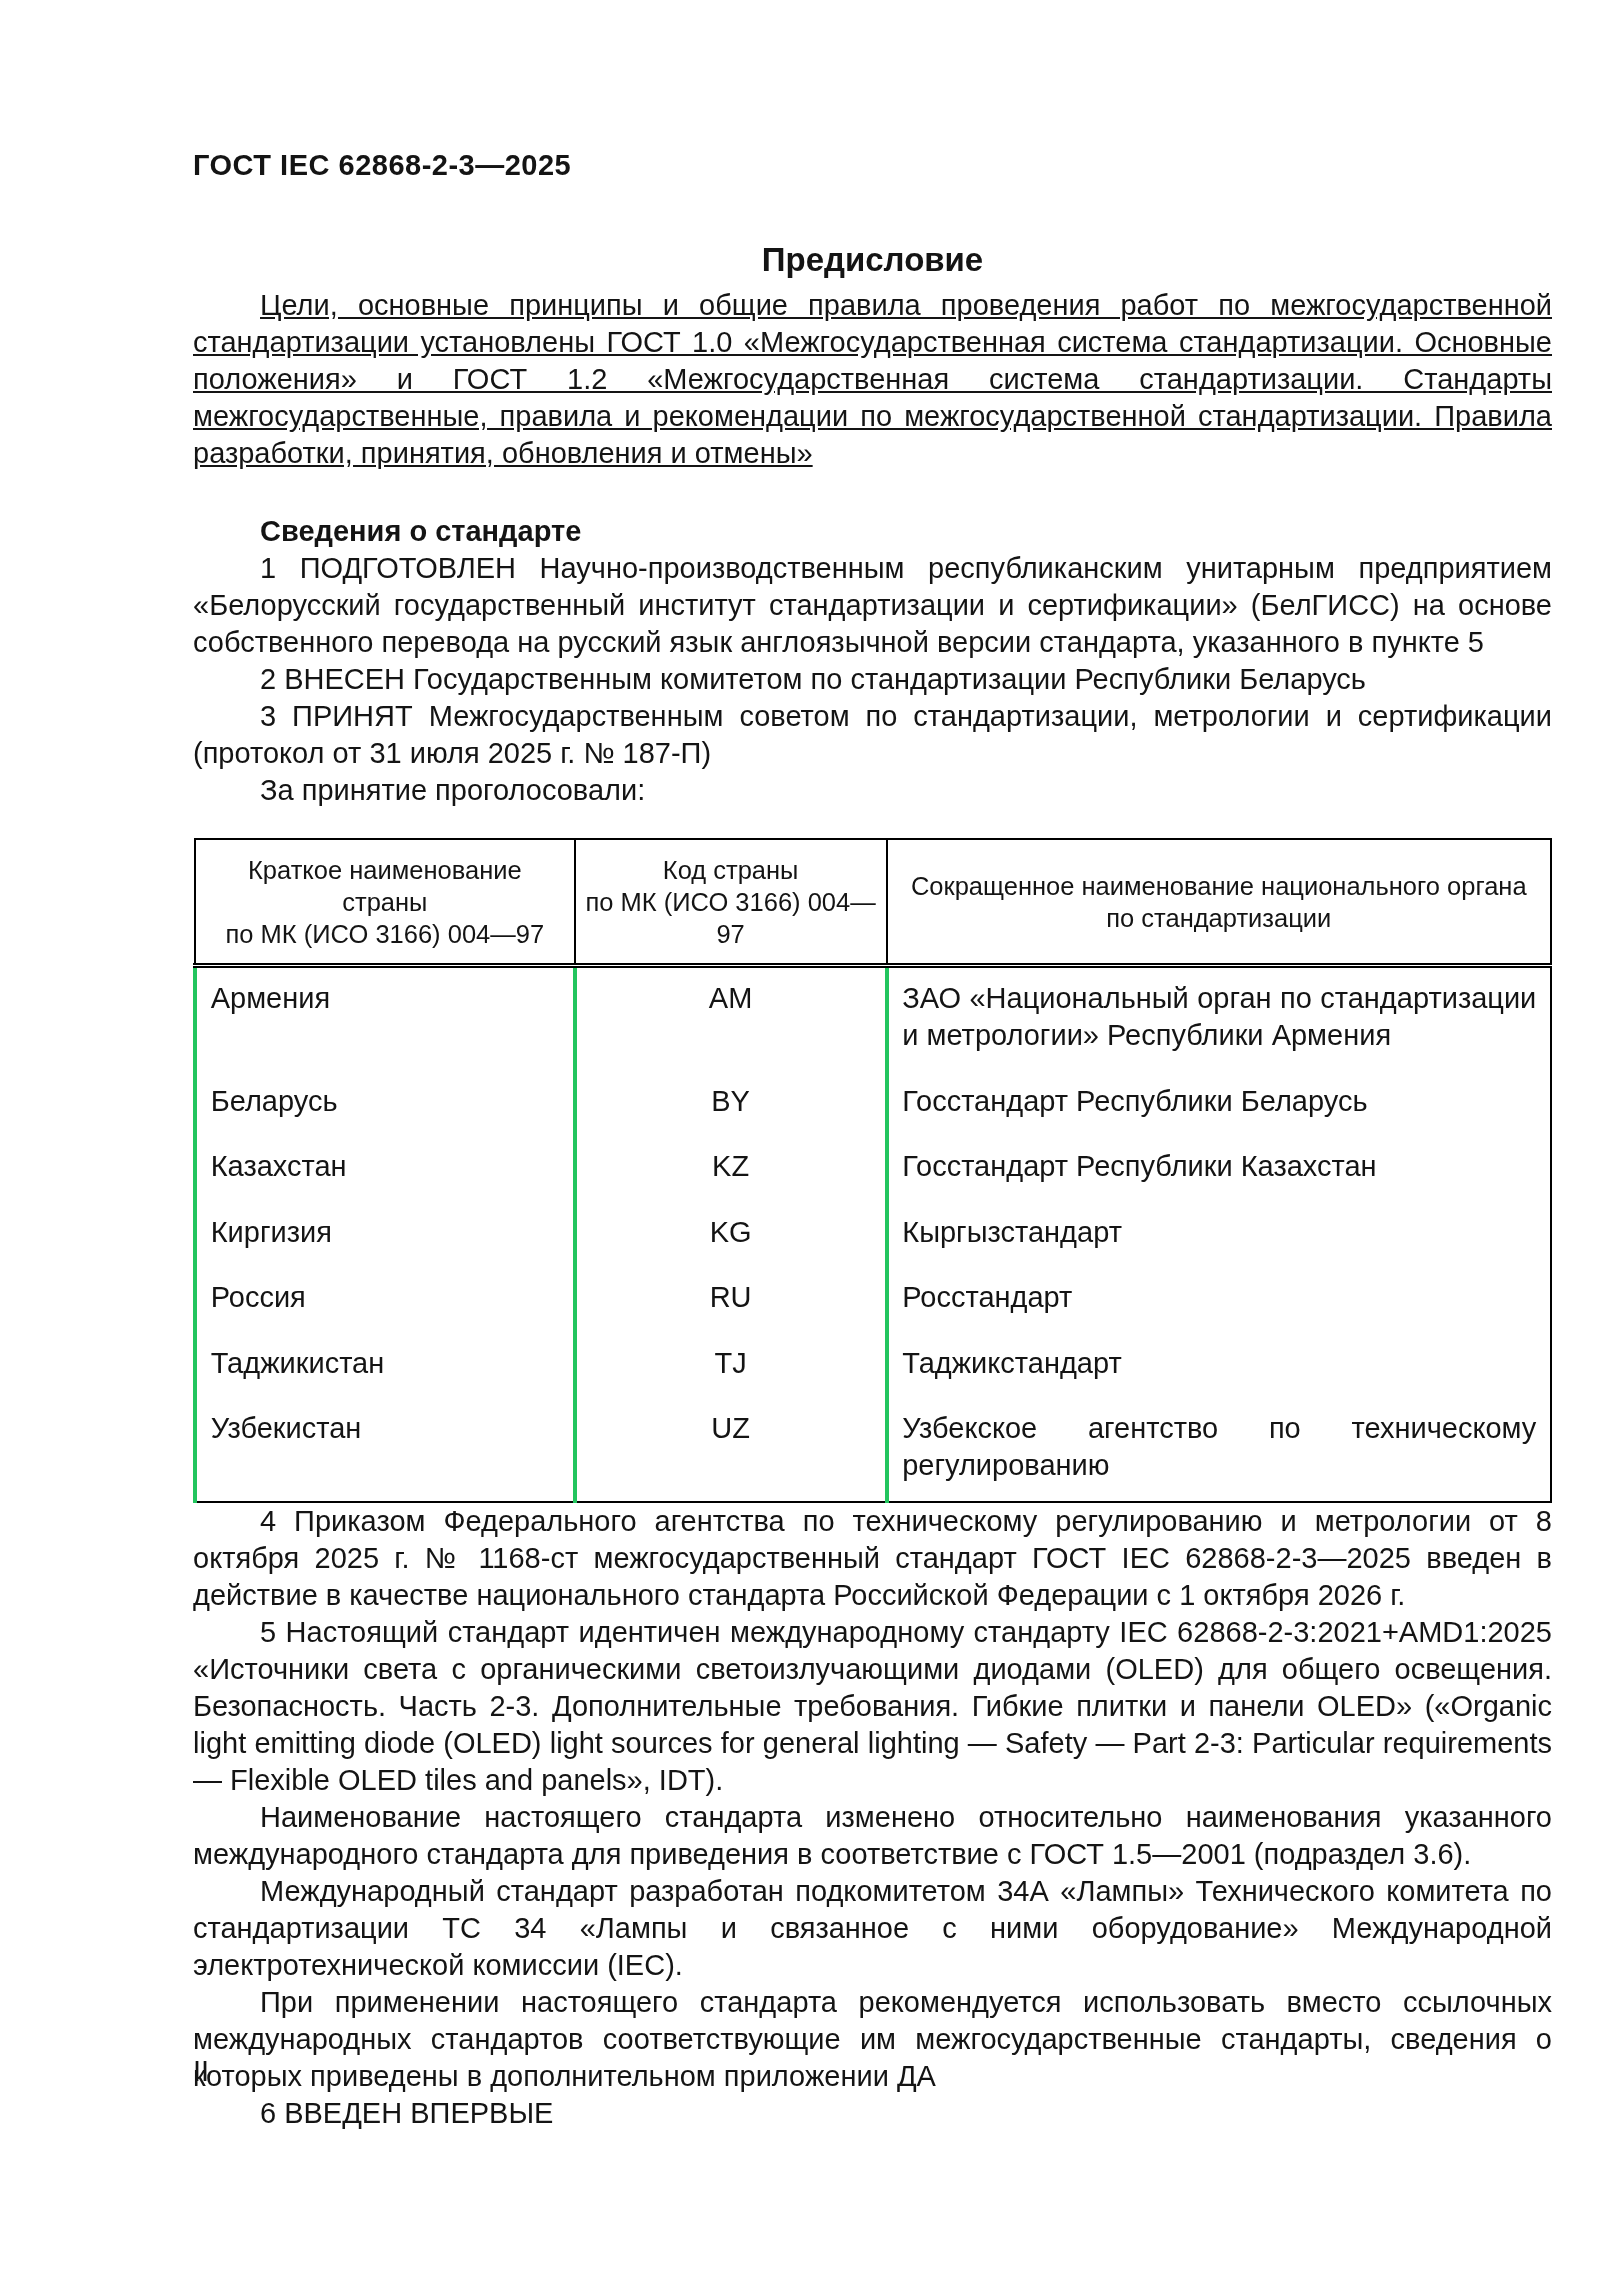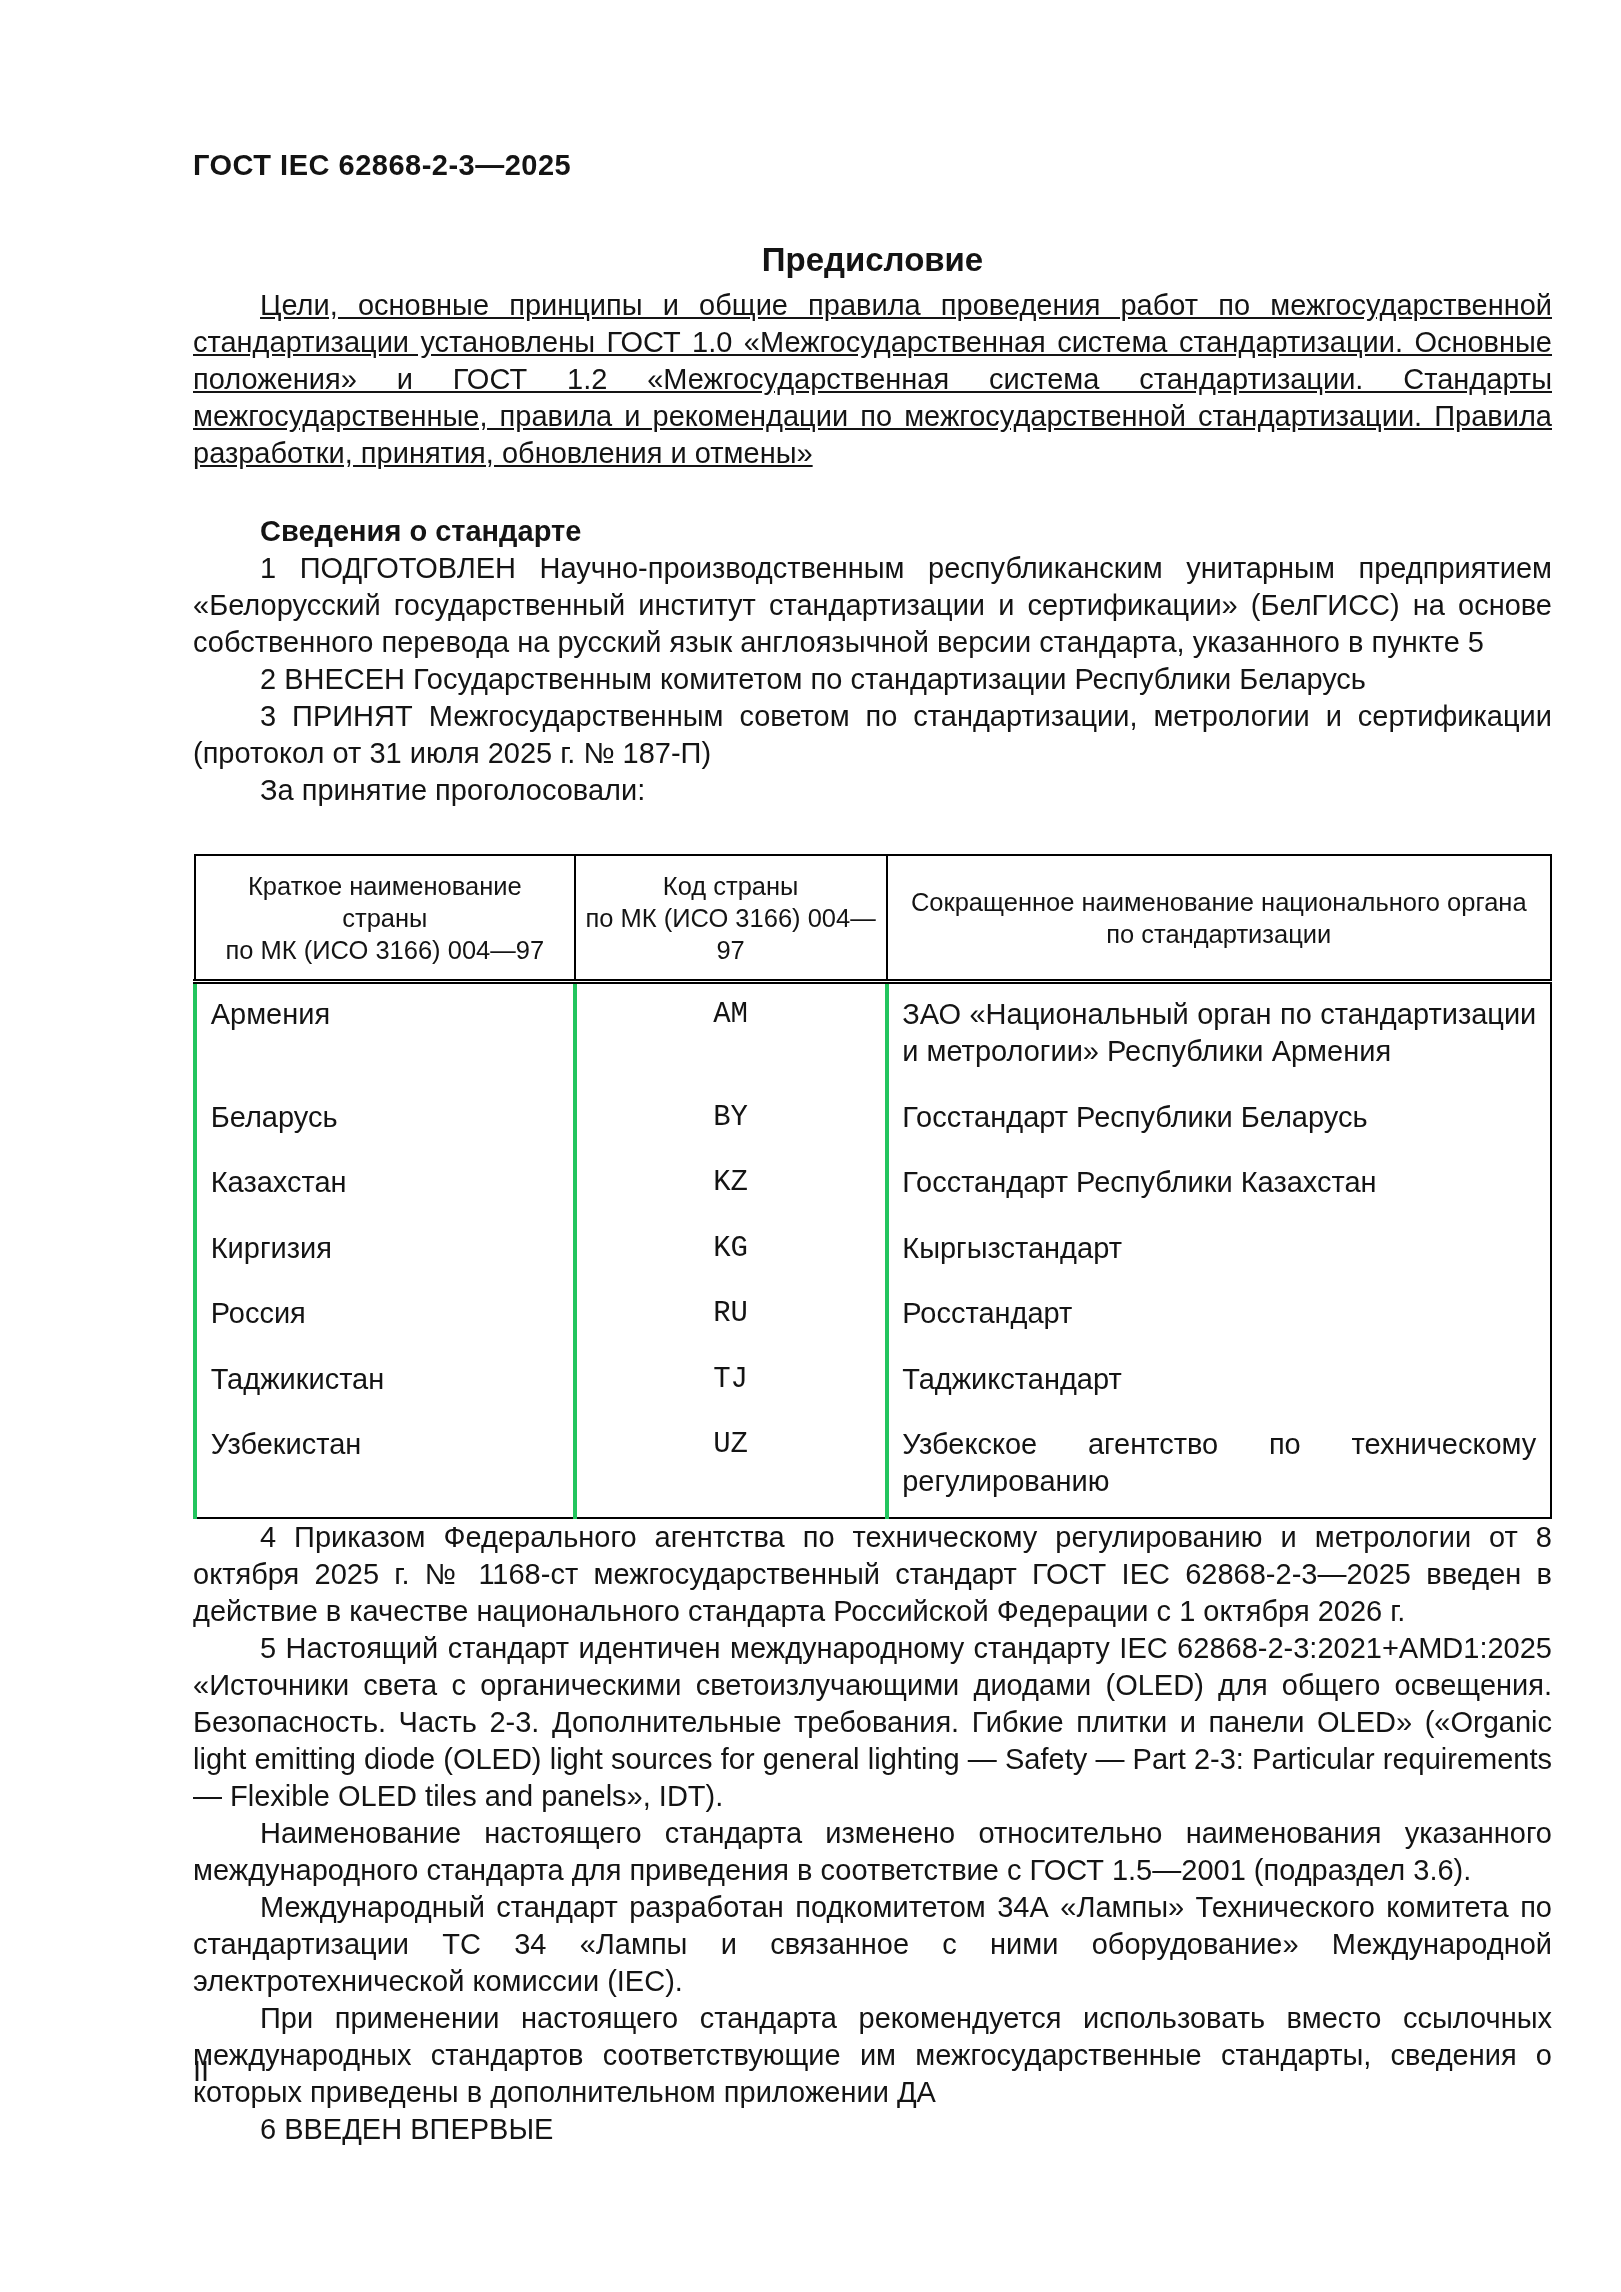--- a/index.html
+++ b/index.html
@@ -41,21 +41,21 @@
     margin: 41px 0 0 67px;
     font-size: 29px;
     font-weight: bold;
   }
   .clause { margin-top: 35px; }
   .tight { margin-top: 0; }
   .after-table { margin-top: 21.6px; }
   .clause-last { margin-top: 98px; }
 
   table.vote-table {
-    margin-top: 45px;
+    margin-top: 29px;
     width: 100%;
     border-collapse: collapse;
     border: 2.9px solid #000;
     table-layout: fixed;
   }
   table.vote-table col.c1 { width: 28%; }
   table.vote-table col.c2 { width: 23%; }
   table.vote-table col.c3 { width: 49%; }
   table.vote-table th {
     border: 2px solid #000;
@@ -69,21 +69,21 @@
     white-space: pre-line;
   }
   table.vote-table td {
     border-left: 4px solid #22c55e;
     border-right: 2px solid #000;
     vertical-align: top;
     font-size: 29px;
     line-height: 37px;
     padding: 11.8px 13.7px 16.7px 13.7px;
   }
-  td.cell-code { text-align: center; font-family: Liberation Mono, monospace; }
+  td.cell-code { text-align: center; }
   td.cell-org  { text-align: justify; }
 
   .page-number {
     position: absolute;
     left: 193px;
     top: 2053px;
     font-size: 29px;
   }
 </style>
 </head>

